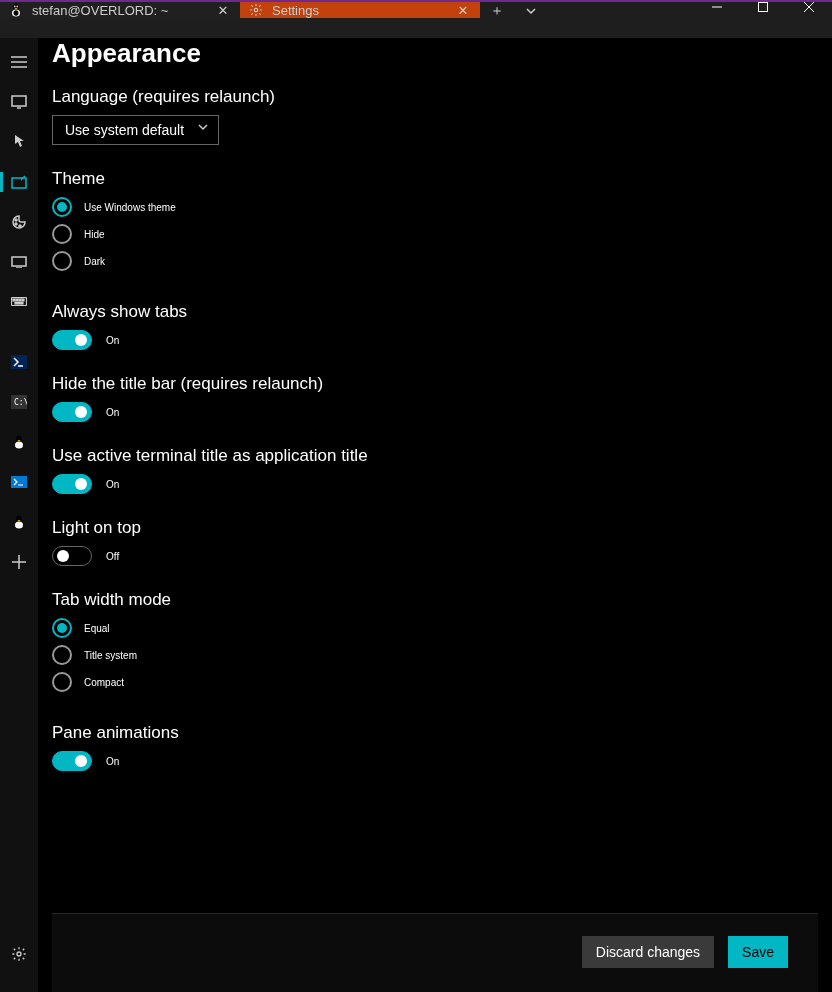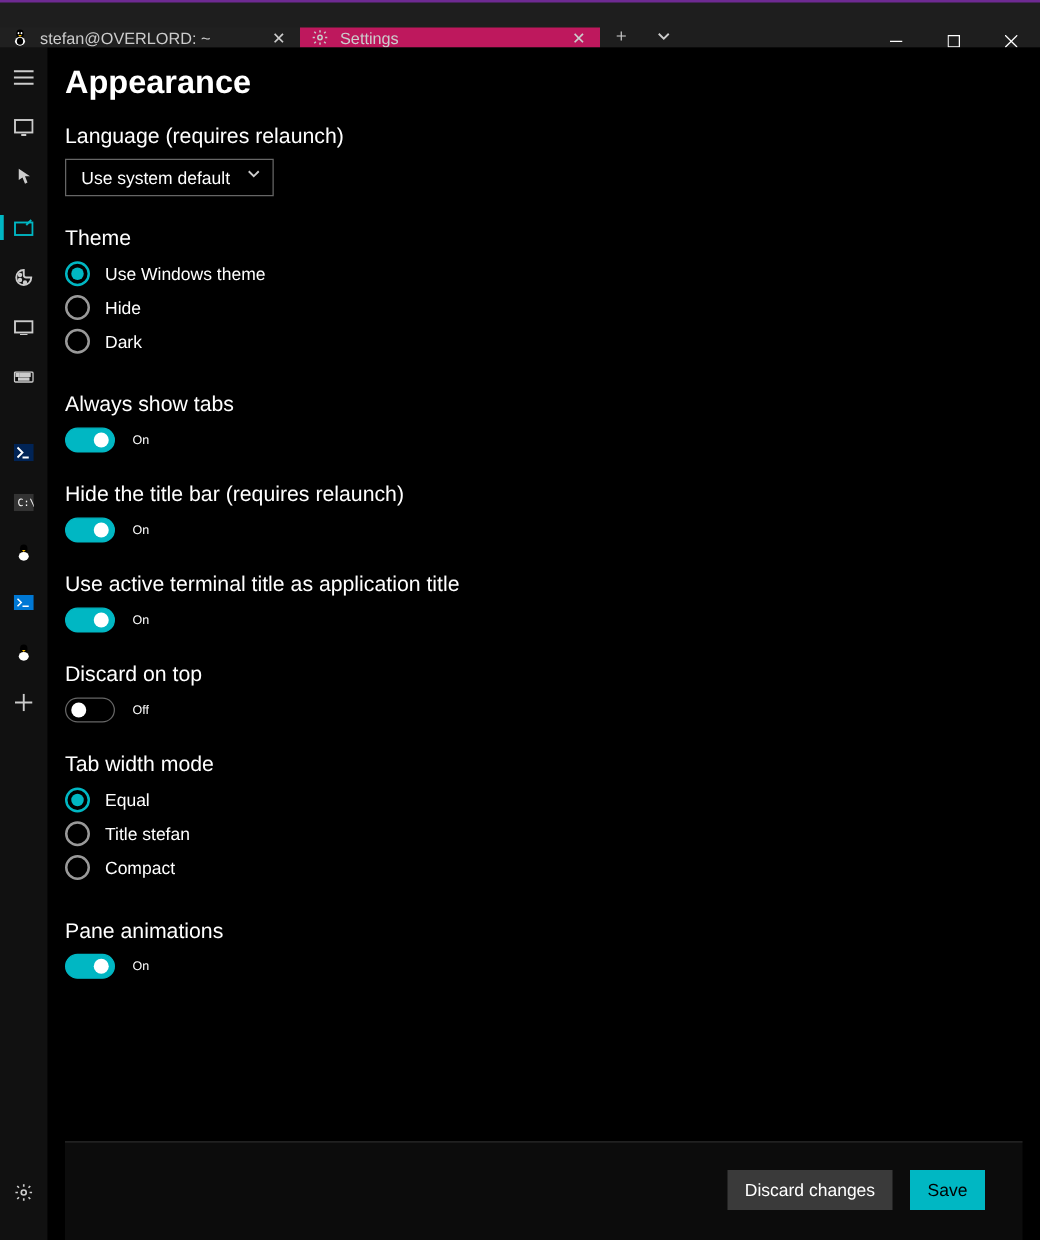--- a/index.html
+++ b/index.html
@@ -7,31 +7,31 @@
     width: 832px; height: 992px;
     background: #0c0c0c;
     font-family: "Segoe UI", Arial, sans-serif;
     color: #ffffff;
     overflow: hidden;
     display: flex; flex-direction: column;
   }
   
   .titlebar {
     height: 38px; background: #1e1e1e;
-    display: flex; align-items: flex-end;
+    display: flex; align-items: flex-start;
     border-top: 2px solid #6e2a92;
   }
   .tabs { display: flex; }
   .tab {
     width: 240px; display: flex; align-items: center;
     padding: 0 8px; gap: 8px;
     color: #cccccc; font-size: 13px;
   }
   .tab.inactive { background: #202020; }
-  .tab.active { background: #be185d; }
+  .tab.active { background: #c2410c; }
   .tab .tab-icon { width:16px; height:16px; display:flex; align-items:center; justify-content:center; font-size:12px; }
   .tab .tab-label { flex:1; white-space:nowrap; overflow:hidden; }
   .tab .tab-close { width:18px; text-align:center; color:#cccccc; font-size:13px; }
   .tab-actions { display:flex; align-items:center; }
   .tab-btn { width:34px; display:flex; align-items:center; justify-content:center; color:#cccccc; font-size:14px; }
   .win-controls { margin-left:auto; display:flex; }
   .win-btn { width:46px; display:flex; align-items:center; justify-content:center; color:#ffffff; font-size:11px; }
   
   .main { flex:1; display:flex; min-height:0; }
   .sidebar {
@@ -42,33 +42,33 @@
   .side-item {
     width:38px; height:40px; display:flex; align-items:center; justify-content:center;
     color:#cccccc; font-size:14px; position:relative;
   }
   .side-item.selected::before {
     content:""; position:absolute; left:0; top:10px; bottom:10px; width:3px; background:#00b7c3;
   }
   .side-spacer { height:20px; }
   .side-bottom { margin-top:auto; margin-bottom:18px; }
   
-  .content { flex:1; background:#000000; padding: 12px 14px 0 14px; overflow:auto; display:flex; flex-direction:column; }
+  .content { flex:1; background:#000000; padding: 0 14px 0 14px; overflow:auto; display:flex; flex-direction:column; }
   .page-title { font-size:26px; font-weight:600; margin-bottom:18px; }
   .setting { margin-bottom:24px; }
   .setting-label { font-size:17px; color:#ffffff; margin-bottom:8px; }
   
   .dropdown {
     display:inline-flex; align-items:flex-start; gap:14px;
     border:1px solid #666; padding:6px 10px 6px 12px;
     font-size:14px; color:#ffffff; background:#000;
   }
   .chevron { font-size:11px; color:#ccc; }
   
-  .radio-row { display:flex; align-items:center; gap:12px; margin:7px 0; font-size:14px; }
+  .radio-row { display:flex; align-items:center; gap:12px; margin:7px 0; font-size:10px; }
   .radio {
     width:20px; height:20px; border-radius:50%;
     border:2px solid #999; position:relative; flex-shrink:0;
   }
   .radio.checked { border-color:#00b7c3; }
   .radio.checked::after {
     content:""; position:absolute; inset:3px; background:#00b7c3; border-radius:50%;
   }
   
   .toggle-row { display:flex; align-items:center; gap:14px; font-size:10px; }
@@ -308,38 +308,38 @@
       <div class="setting-label">Use active terminal title as application title</div>
       <div class="toggle-row">
         <div class="toggle on">
             <div class="knob"></div>
           </div>
         <span>On</span>
       </div>
     </div>
 
     <div class="setting">
-      <div class="setting-label">Discard on top</div>
+      <div class="setting-label">Light on top</div>
       <div class="toggle-row">
         <div class="toggle">
             <div class="knob"></div>
           </div>
         <span>Off</span>
       </div>
     </div>
 
     <div class="setting">
       <div class="setting-label">Tab width mode</div>
       <div class="radio-row">
         <div class="radio checked"></div>
         <span>Equal</span>
       </div>
       <div class="radio-row">
         <div class="radio"></div>
-        <span>Title stefan</span>
+        <span>Title system</span>
       </div>
       <div class="radio-row">
         <div class="radio"></div>
         <span>Compact</span>
       </div>
     </div>
 
     <div class="setting">
       <div class="setting-label">Pane animations</div>
       <div class="toggle-row">

